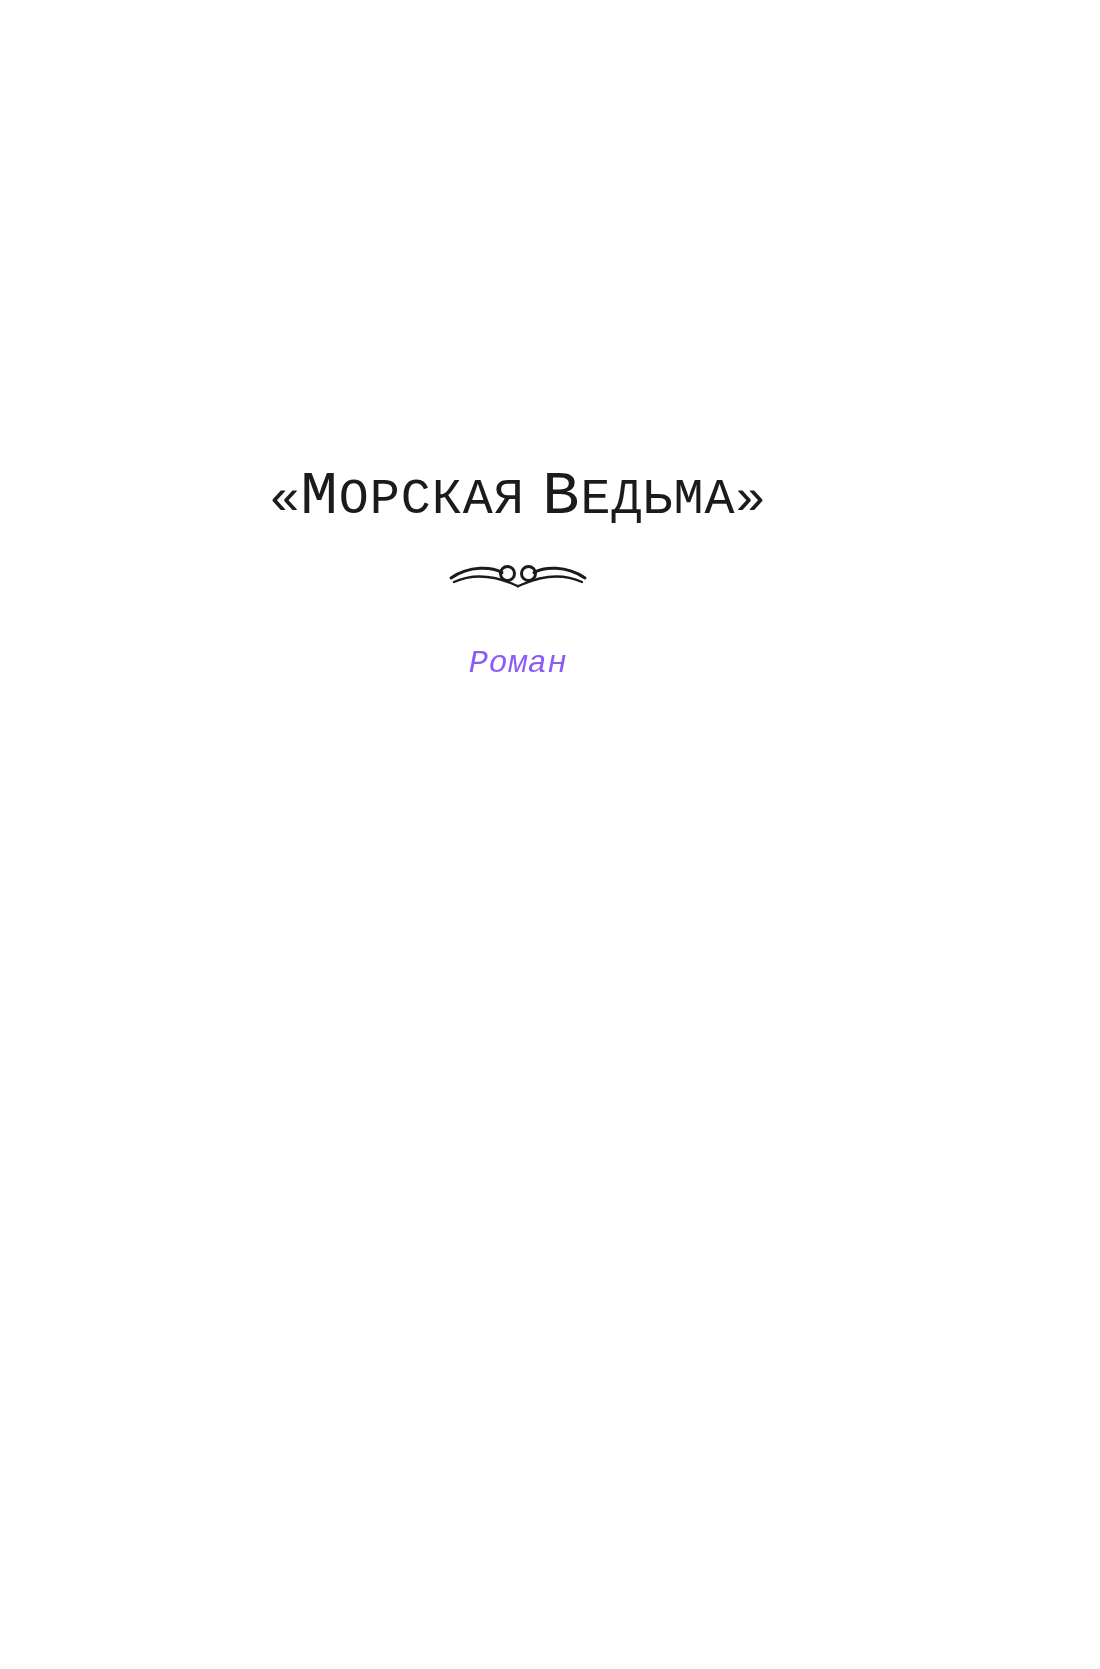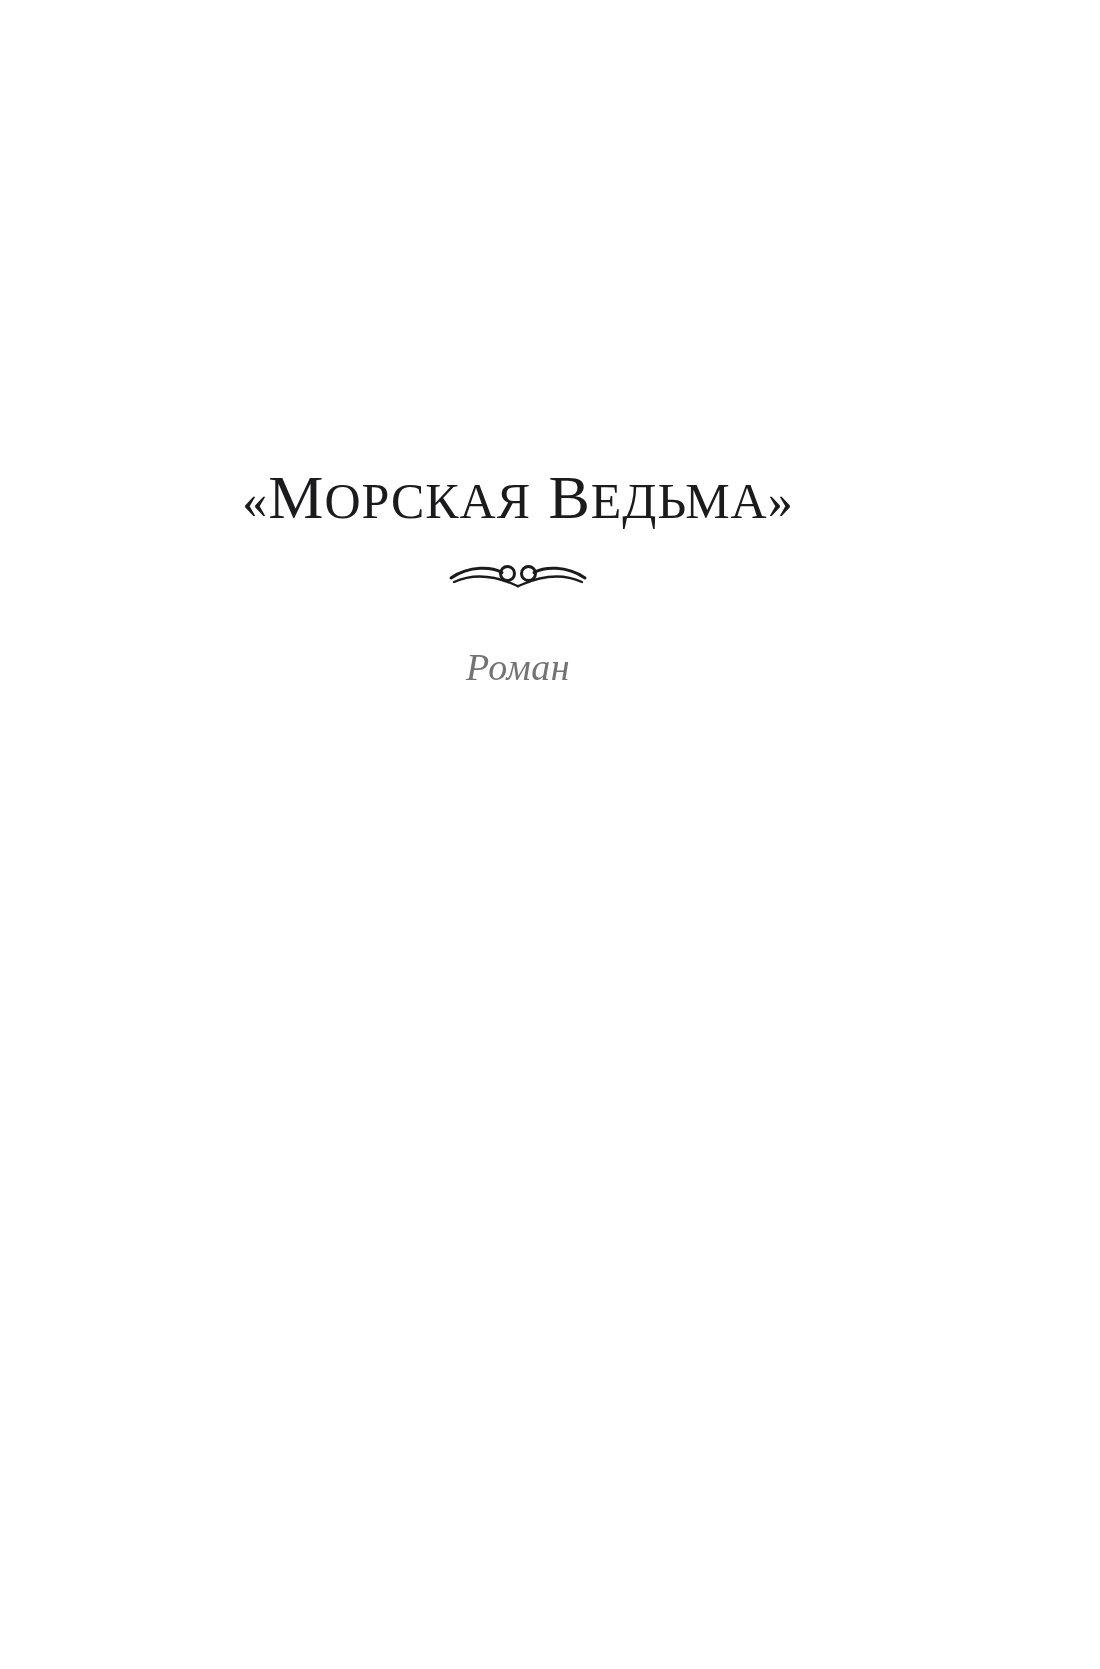--- a/index.html
+++ b/index.html
@@ -6,21 +6,21 @@
     margin: 0;
     padding: 0;
     background: #ffffff;
   }
   .page {
     position: relative;
     width: 1100px;
     height: 1669px;
     background: #ffffff;
     overflow: hidden;
-    font-family: Liberation Serif, serif;
+    font-family: Liberation Mono, monospace;
     color: #1b1b1d;
   }
   
   .center-band {
     position: absolute;
     left: 0;
     right: 0;
     padding-right: 64px;
     text-align: center;
   }
@@ -53,24 +53,24 @@
     height: 32px;
   }
   .flourish svg {
     display: block;
     width: 140px;
     height: 32px;
   }
   .subtitle {
     top: 648px;
     font-style: italic;
-    font-size: 38px;
+    font-size: 32px;
     letter-spacing: 0.5px;
     line-height: 1;
-    color: #737373;
+    color: #8b5cf6;
   }
 </style>
 </head>
 <body>
 
 <div class="page">
 
   <h1 class="title center-band"><span class="quote">«</span><span class="initial-cap">М</span><span class="small-caps">ОРСКАЯ</span><span class="initial-cap word2">В</span><span class="small-caps">ЕДЬМА</span><span class="quote">»</span></h1>
 
   <div class="flourish">

